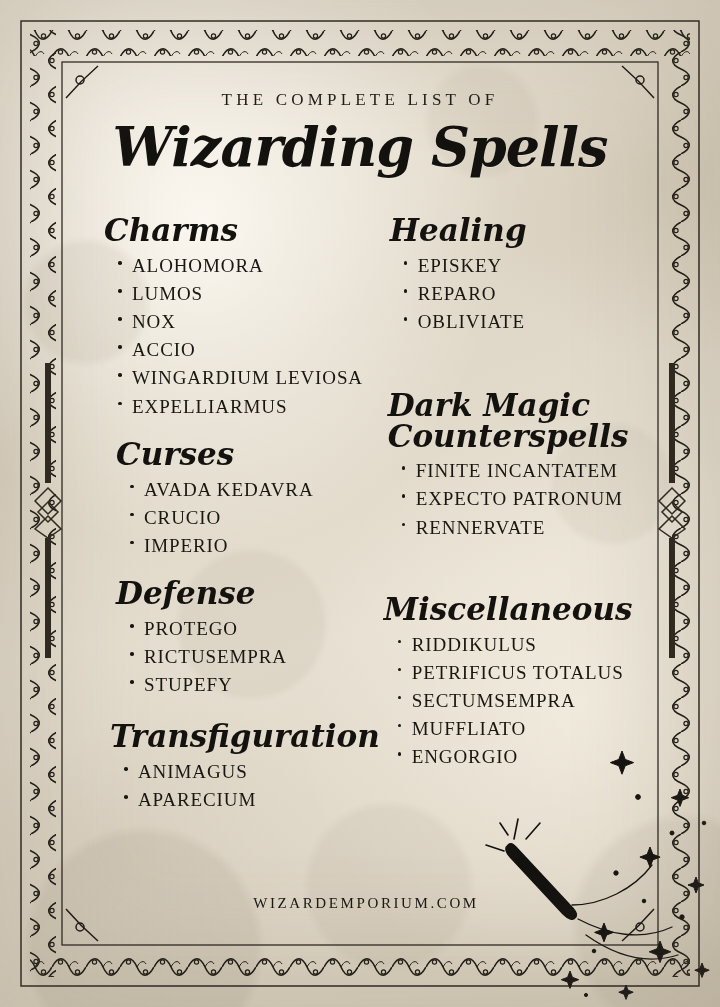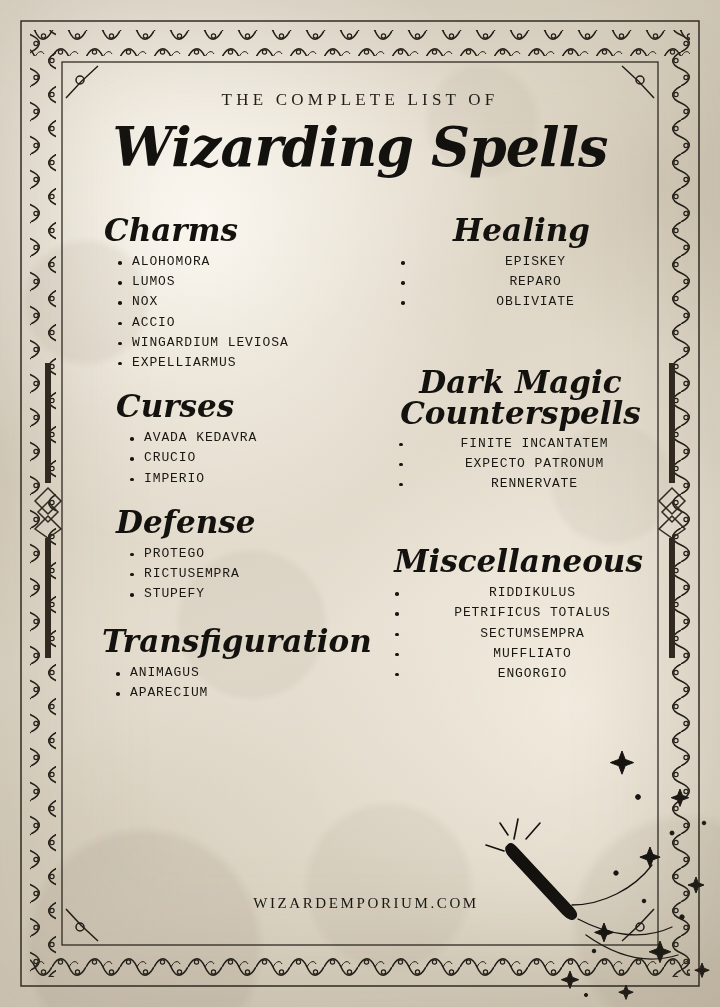--- a/index.html
+++ b/index.html
@@ -87,21 +87,21 @@
   .columns {
     display: flex;
     justify-content: space-between;
     margin-top: 38px;
     text-align: left;
   }
   .col {
     width: 47%;
   }
   .col-left { padding-left: 38px; }
-  .col-right { padding-left: 4px; text-align: center; }
+  .col-right { padding-left: 4px; }
 
   .section { margin-bottom: 16px; }
   .section-title {
     font-family: "DejaVu Serif", serif;
     font-weight: 700;
     font-style: italic;
     font-size: 31px;
     line-height: 1.1;
     color: #14120f;
     margin: 0 0 6px 0;
@@ -109,22 +109,22 @@
   }
   .section-title.two-line { line-height: 1.0; }
 
   ul.spells {
     list-style: none;
     margin: 0 0 0 14px;
     padding: 0;
   }
   ul.spells li {
     position: relative;
-    font-family: Liberation Mono, monospace;
-    font-size: 13px;
+    font-family: Liberation Serif, serif;
+    font-size: 19px;
     letter-spacing: 0.9px;
     color: #191712;
     text-transform: uppercase;
     padding-left: 14px;
     margin-bottom: 3px;
     line-height: 1.32;
   }
   ul.spells li::before {
     content: "";
     position: absolute;
@@ -133,21 +133,21 @@
     width: 3.5px;
     height: 3.5px;
     background: #191712;
     border-radius: 50%;
   }
 
   
   .sec-charms { margin-left: 2px; }
   .sec-curses { margin-left: 14px; margin-top: 18px; }
   .sec-defense { margin-left: 14px; margin-top: 18px; }
-  .sec-transfig { margin-top: 22px; }
+  .sec-transfig { margin-left: 8px; margin-top: 22px; }
   .sec-healing { margin-left: 6px; }
   .sec-dark { margin-left: 4px; margin-top: 56px; }
   .sec-misc { margin-top: 52px; }
 
   .footer {
     position: absolute;
     left: 12px; right: 0;
     top: 895px;
     text-align: center;
     font-family: "Liberation Serif", serif;

